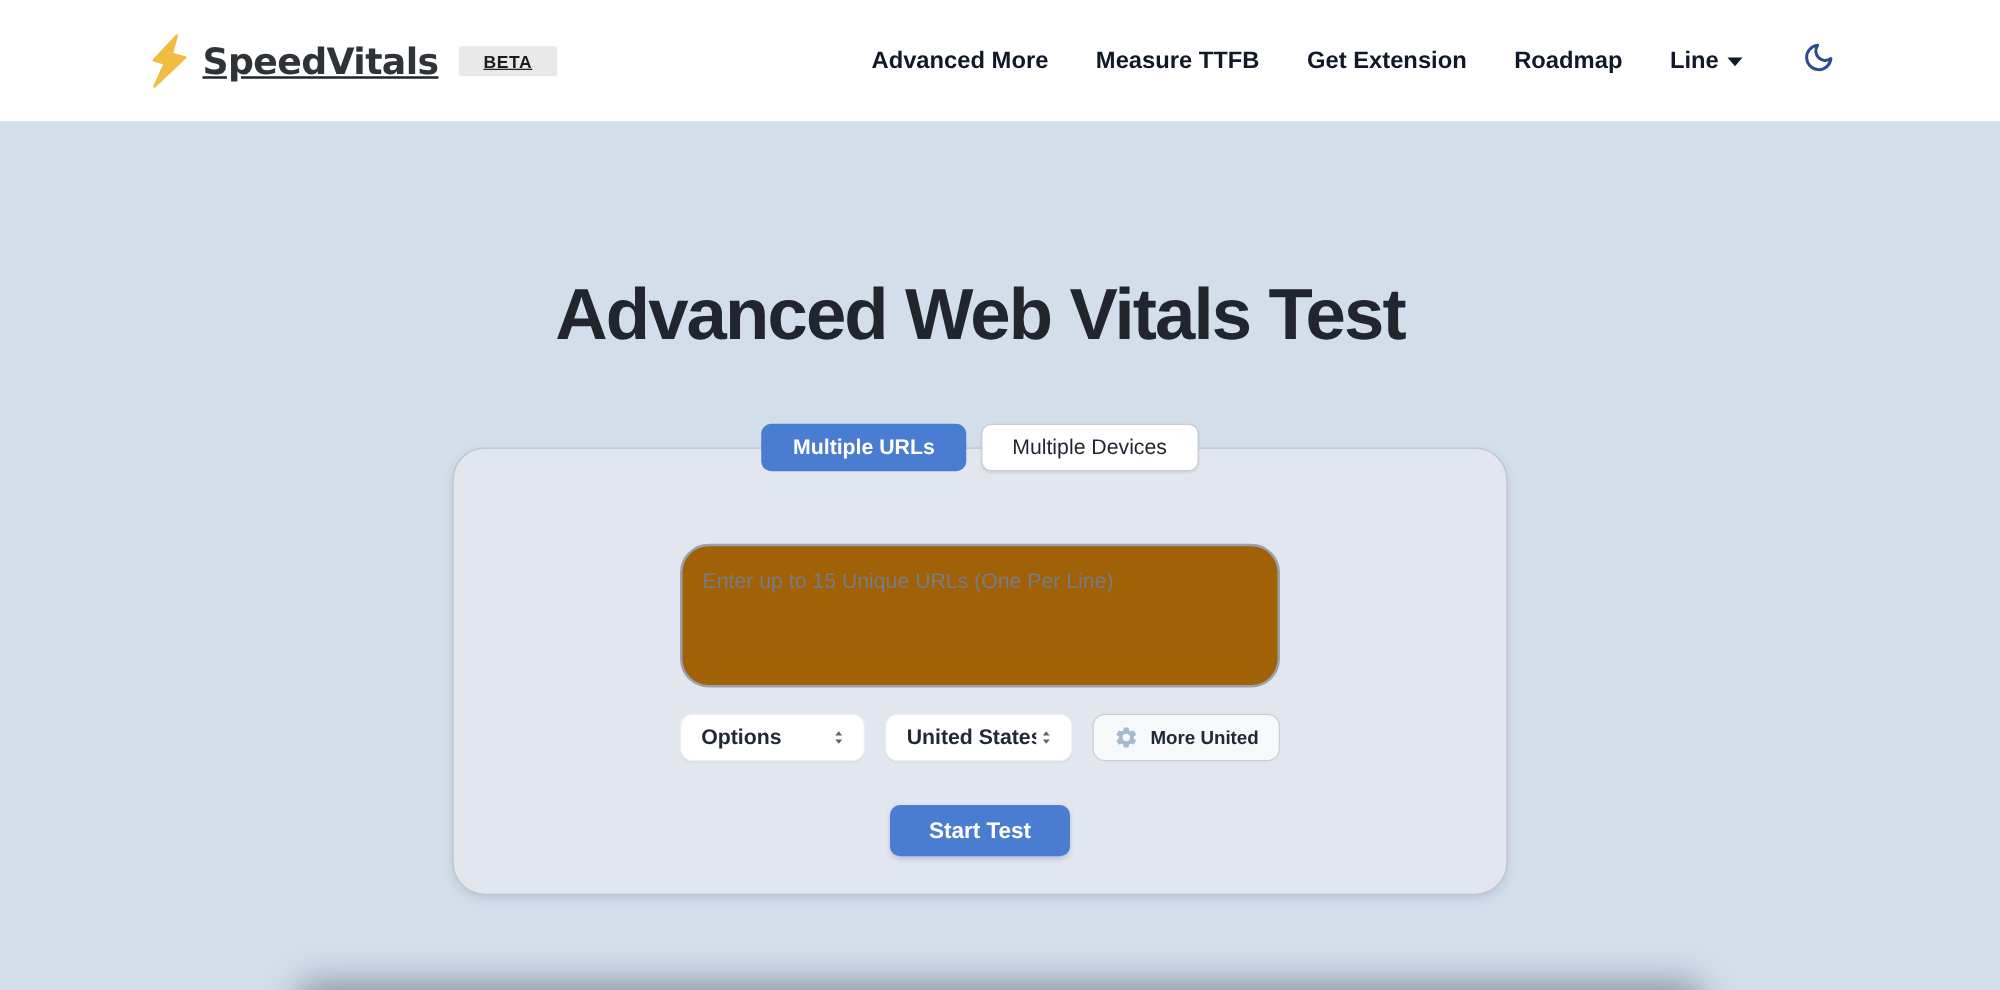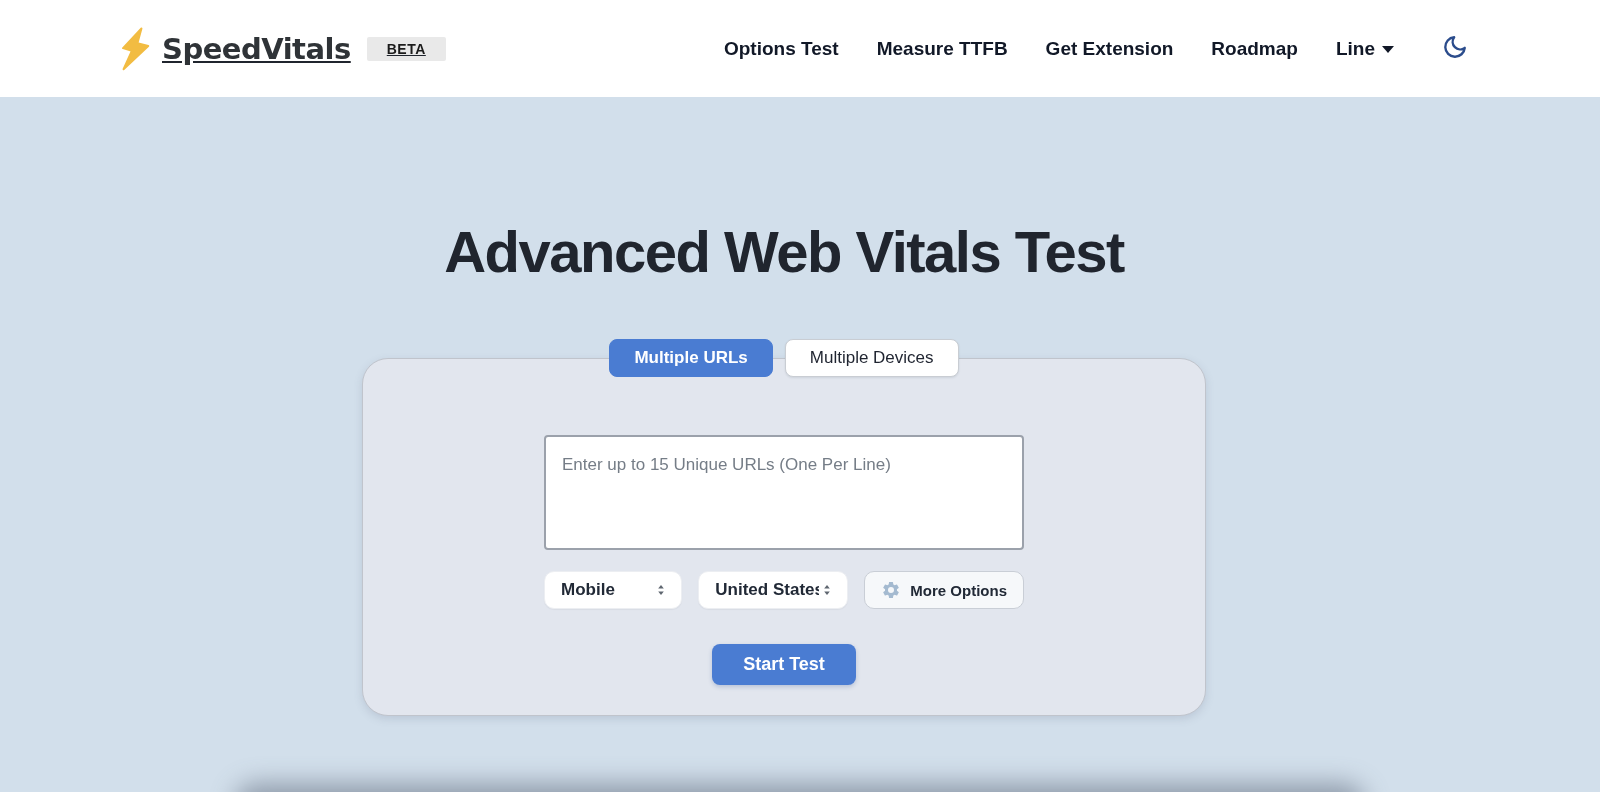--- a/index.html
+++ b/index.html
@@ -139,22 +139,22 @@
     flex-direction:column;
     align-items:center;
     padding-top:76px;
   }
 
   .urls-textarea {
     width:480px;
     height:115px;
     resize:none;
     border:2px solid #9ba1ab;
-    border-radius:4px;
-    background:#ffffff;
+    border-radius:23px;
+    background:#a16207;
     padding:18px 16px;
     font-family:"Liberation Sans", sans-serif;
     font-size:17px;
     color:#20252e;
     outline:none;
   }
   .urls-textarea::placeholder { color:#757d87; }
 
   .options-row {
     width:480px;
@@ -240,21 +240,21 @@
       <svg width="34" height="44" viewBox="0 0 34 44">
         <path d="M22 1 L5 22 L14 24 L7 43 L30 18 L19 16 Z" fill="#f2bc42" stroke="#f2bc42" stroke-width="2" stroke-linejoin="round" transform="rotate(4 17 22)"></path>
       </svg>
     </span>
     <span class="brand-name">SpeedVitals</span>
     <span class="beta-badge">BETA</span>
   </div>
 
   <div class="nav">
     <span class="nav-item">
-      <span>Options Test</span>
+      <span>Advanced More</span>
     </span>
     <span class="nav-item">
       <span>Measure TTFB</span>
     </span>
     <span class="nav-item">
       <span>Get Extension</span>
     </span>
     <span class="nav-item">
       <span>Roadmap</span>
     </span>
@@ -284,21 +284,21 @@
       <div class="tab inactive">
         <span>Multiple Devices</span>
       </div>
     </div>
 
     <div class="card">
       <textarea class="urls-textarea" placeholder="Enter up to 15 Unique URLs (One Per Line)" style=""></textarea>
 
       <div class="options-row">
         <div class="select-box">
-          <span class="select-value">Mobile</span>
+          <span class="select-value">Options</span>
           <span class="updown-icon">
             <svg width="16" height="16" viewBox="0 0 24 24" fill="#5f6670">
               <path d="M12 4.5l4.2 5.2H7.8z"></path>
                 <path d="M12 19.5l-4.2-5.2h8.4z"></path>
             </svg>
           </span>
         </div>
 
         <div class="select-box">
           <span class="select-value">United States</span>
@@ -309,21 +309,21 @@
             </svg>
           </span>
         </div>
 
         <div class="more-options-btn">
           <span class="gear-icon">
             <svg width="20" height="20" viewBox="0 0 24 24" fill="#a4bad0">
               <path d="M19.14 12.94c.04-.3.06-.61.06-.94 0-.32-.02-.64-.07-.94l2.03-1.58a.49.49 0 00.12-.61l-1.92-3.32a.49.49 0 00-.59-.22l-2.39.96c-.5-.38-1.03-.7-1.62-.94l-.36-2.54a.48.48 0 00-.48-.41h-3.84c-.24 0-.43.17-.47.41l-.36 2.54c-.59.24-1.13.57-1.62.94l-2.39-.96a.49.49 0 00-.59.22L2.74 8.87c-.12.21-.08.47.12.61l2.03 1.58c-.05.3-.09.63-.09.94s.02.64.07.94l-2.03 1.58a.49.49 0 00-.12.61l1.92 3.32c.12.22.37.29.59.22l2.39-.96c.5.38 1.03.7 1.62.94l.36 2.54c.05.24.24.41.48.41h3.84c.24 0 .44-.17.47-.41l.36-2.54c.59-.24 1.13-.56 1.62-.94l2.39.96c.22.08.47 0 .59-.22l1.92-3.32c.12-.22.07-.47-.12-.61l-2.01-1.58zM12 15.6A3.6 3.6 0 1112 8.4a3.6 3.6 0 010 7.2z"></path>
             </svg>
           </span>
-          <span class="more-options-label">More Options</span>
+          <span class="more-options-label">More United</span>
         </div>
       </div>
 
       <button class="start-btn">Start Test</button>
     </div>
   </div>
 
   <div class="fold-shadow"></div>
 </div>
 

